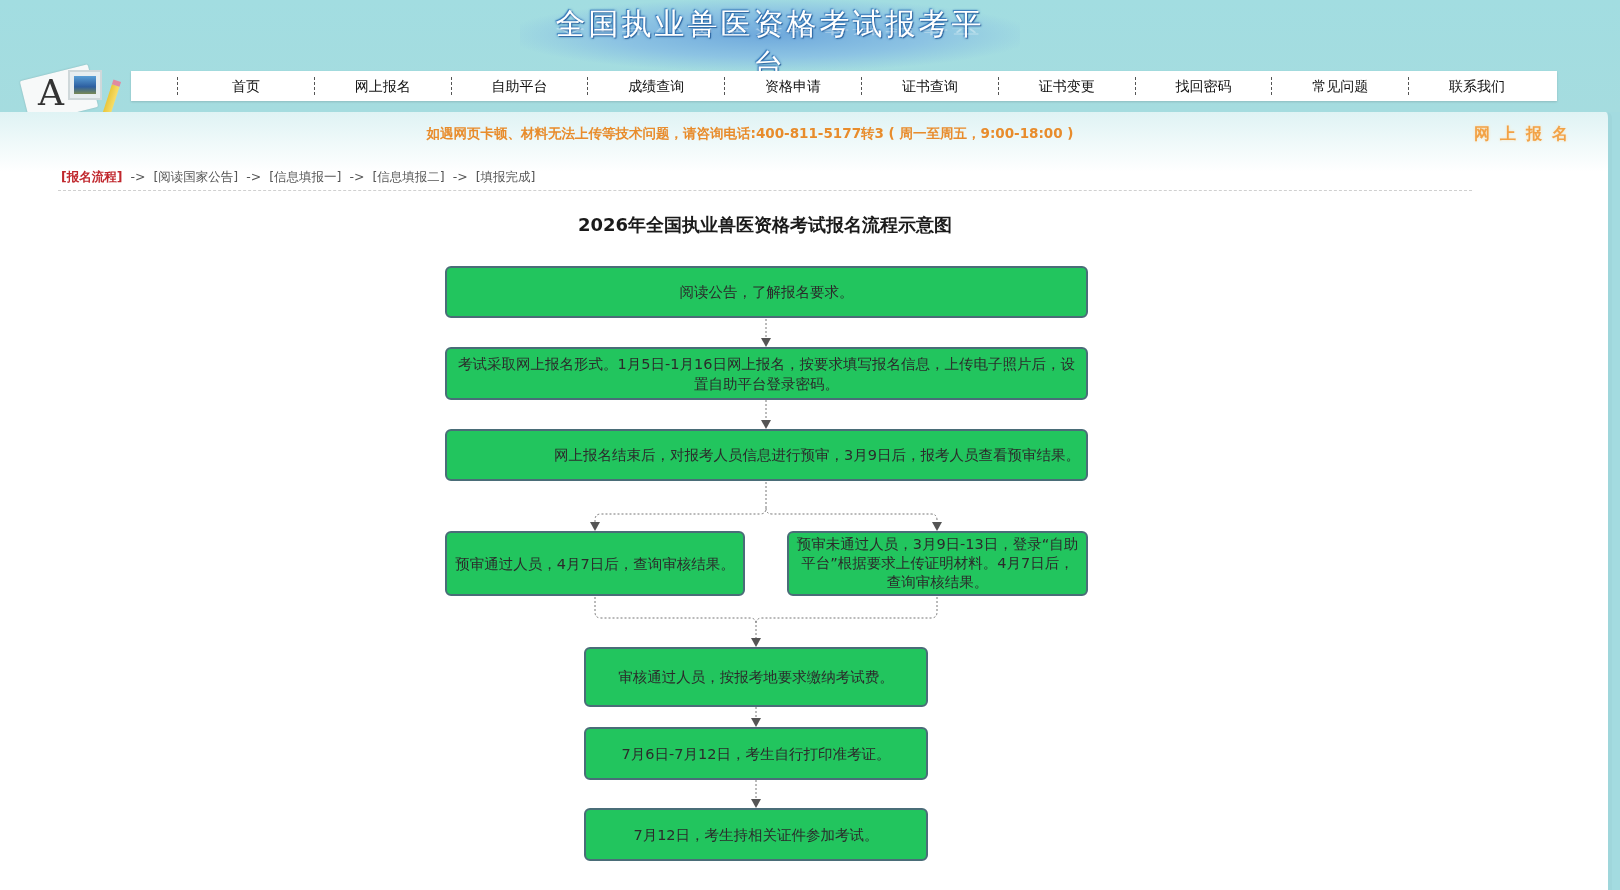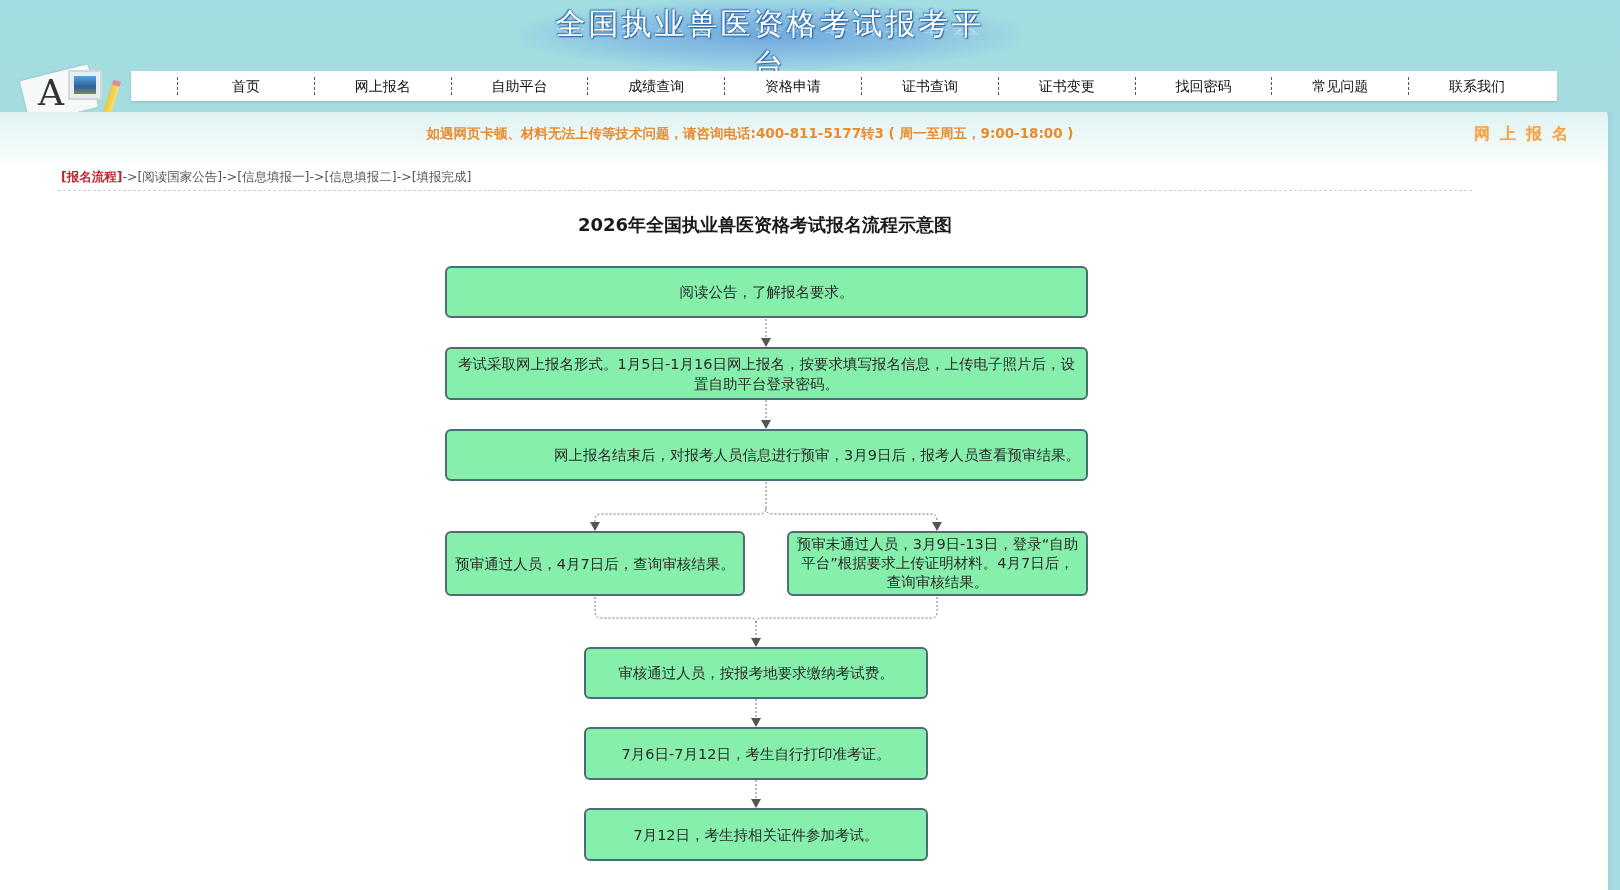--- a/index.html
+++ b/index.html
@@ -73,35 +73,35 @@
   .notice {
     position: absolute; left: 300px; top: 13px; width: 900px; text-align: center;
     font-size: 13.5px; font-weight: bold; color: #e88c2c;
   }
   .corner-label {
     position: absolute; right: 30px; top: 12px; font-size: 16px; font-weight: bold;
     color: #f2a246; letter-spacing: 10px; text-shadow: 0 0 3px #fbe1b8;
   }
   .breadcrumb {
     position: absolute; left: 61px; top: 57px; font-size: 12.5px; color: #555;
-    display: flex; white-space: nowrap;
+    display: flex; gap: 8px; white-space: nowrap;
   }
   .breadcrumb .current { color: #c0272d; font-weight: bold; }
   .breadcrumb .arrow { color: #555; }
   .bc-line {
     position: absolute; left: 58px; top: 78px; width: 1414px; height: 0;
     border-top: 1px dashed #d0d0d0;
   }
   
   .flow-title {
     position: absolute; left: 440px; top: 101px; width: 650px; text-align: center;
     font-size: 18px; font-weight: bold; color: #1a1a1a;
   }
   .fbox {
-    position: absolute; background: #86efac; border: 2px solid #4a6d78;
+    position: absolute; background: #22c55e; border: 2px solid #4a6d78;
     border-radius: 6px; display: flex; align-items: center; justify-content: center;
     text-align: center; font-size: 14.5px; color: #2b2b2b; line-height: 20px;
     padding: 0 6px;
   }
   svg.connectors { position: absolute; left: 0; top: 0; pointer-events: none; }
 </style>
 </head>
 <body>
 
 <div class="header">
@@ -186,21 +186,21 @@
 </div>
 <div class="fbox" style="left:445px;top:429px;width:643px;height:52px;justify-content:flex-end;">
   <span>网上报名结束后，对报考人员信息进行预审，3月9日后，报考人员查看预审结果。</span>
 </div>
 <div class="fbox" style="left:445px;top:531px;width:300px;height:65px;">
   <span>预审通过人员，4月7日后，查询审核结果。</span>
 </div>
 <div class="fbox" style="left:787px;top:531px;width:301px;height:65px;line-height:19px;">
   <span>预审未通过人员，3月9日-13日，登录“自助平台”根据要求上传证明材料。4月7日后，查询审核结果。</span>
 </div>
-<div class="fbox" style="left:584px;top:647px;width:344px;height:52px;">
+<div class="fbox" style="left:584px;top:647px;width:344px;height:60px;">
   <span>审核通过人员，按报考地要求缴纳考试费。</span>
 </div>
 <div class="fbox" style="left:584px;top:727px;width:344px;height:53px;">
   <span>7月6日-7月12日，考生自行打印准考证。</span>
 </div>
 <div class="fbox" style="left:584px;top:808px;width:344px;height:53px;">
   <span>7月12日，考生持相关证件参加考试。</span>
 </div>
 
 </body></html>

